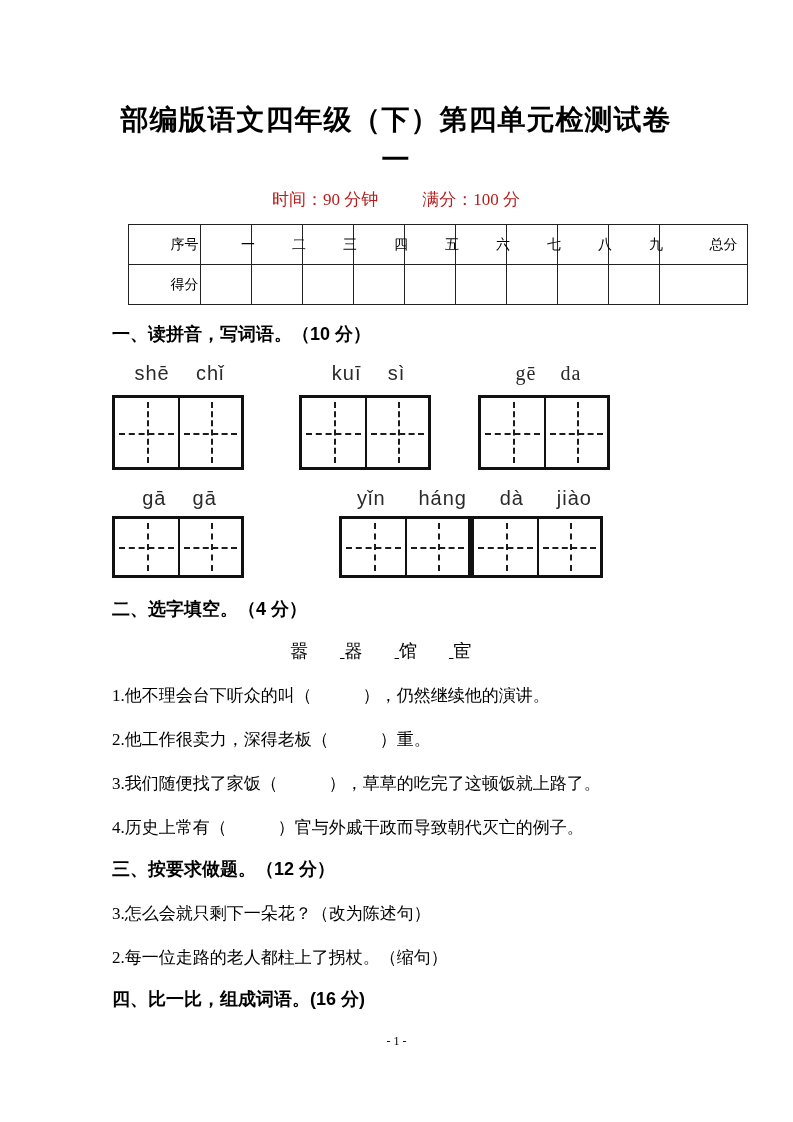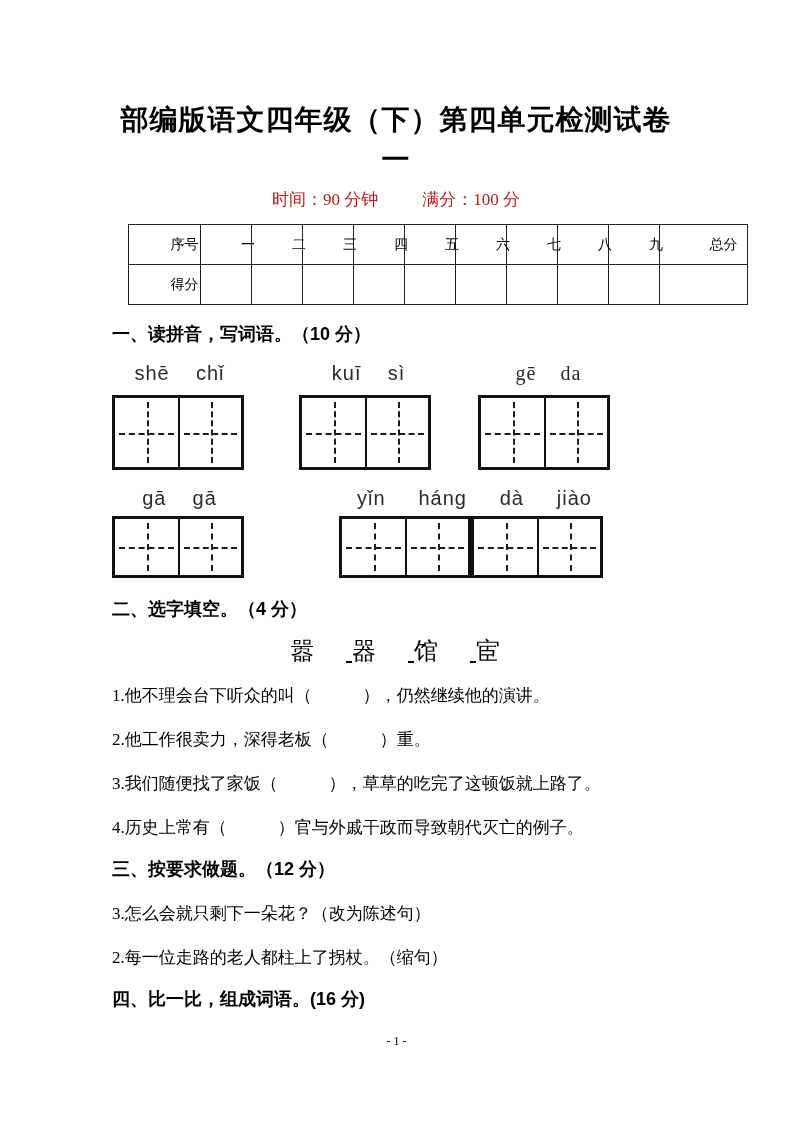--- a/index.html
+++ b/index.html
@@ -96,21 +96,21 @@
   .sentence {
     font-size:17px;
     line-height:24px;
     margin-top:20px;
     color:#000;
     white-space:pre-wrap;
   }
   .choices-line {
     margin-top:16px;
     margin-left:178px;
-    font-size:24px;
+    font-size:18px;
     line-height:26px;
     color:#000;
     text-decoration:underline;
   }
   .choices-line span { display:inline-block; margin-right:32px; }
   .choices-line span:last-child { margin-right:0; }
   .footer {
     position:absolute;
     left:0; right:0;
     top:1034px;

